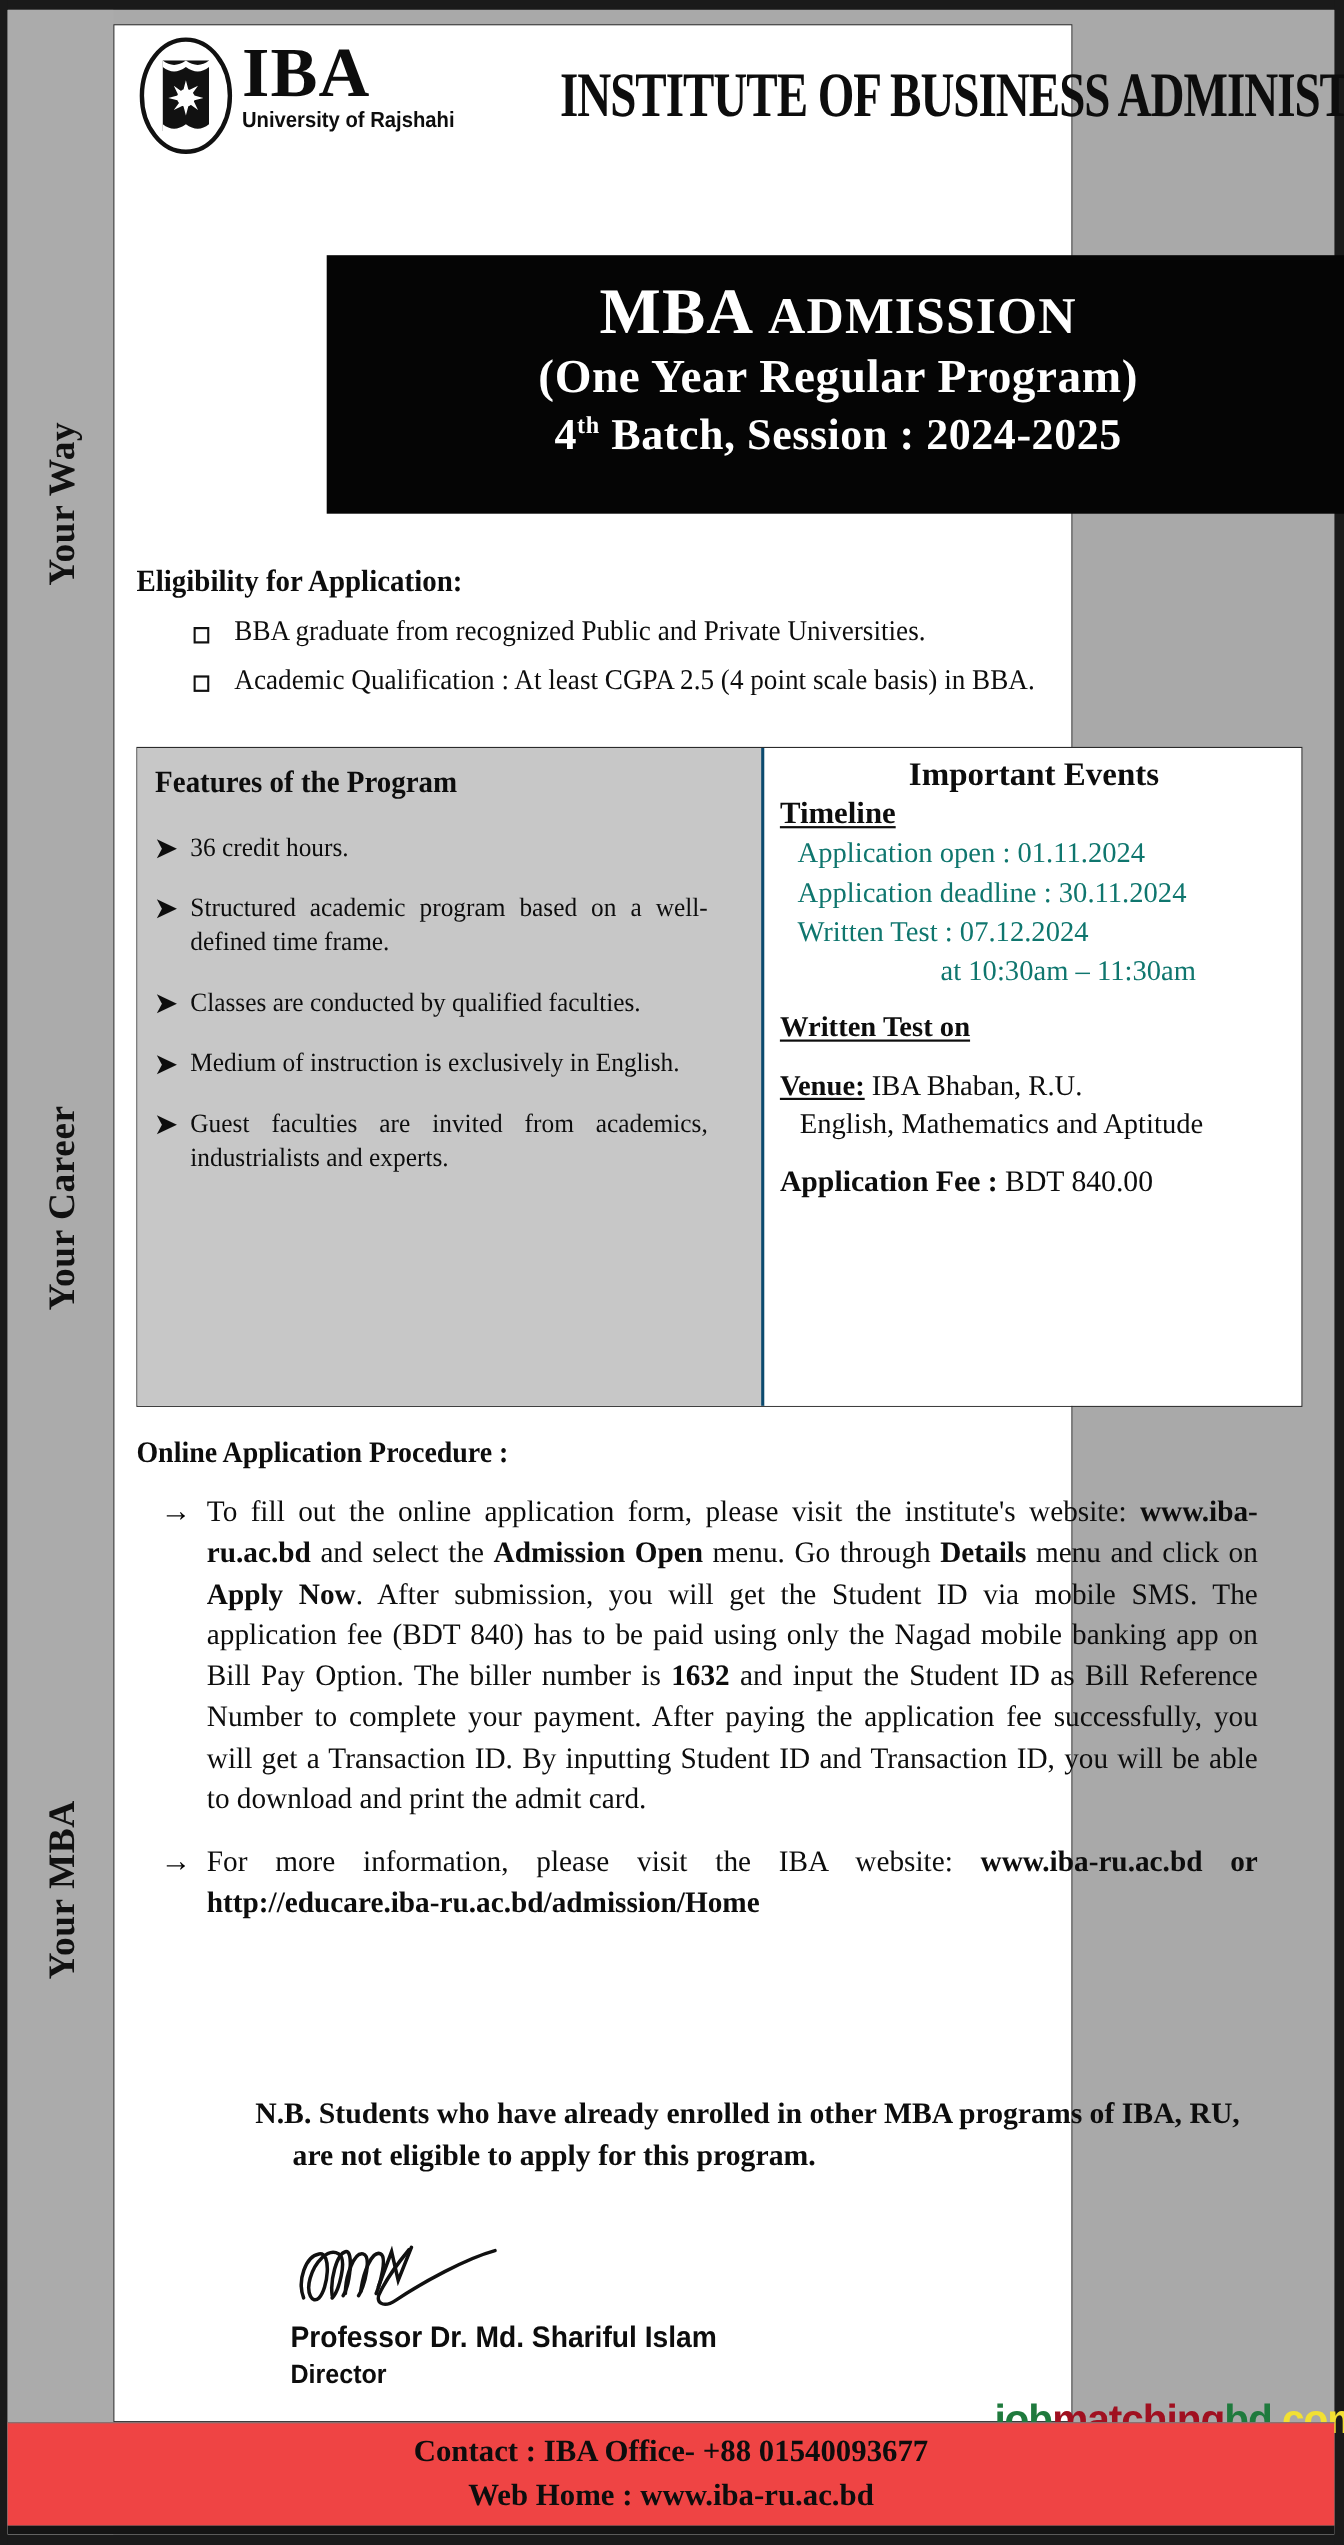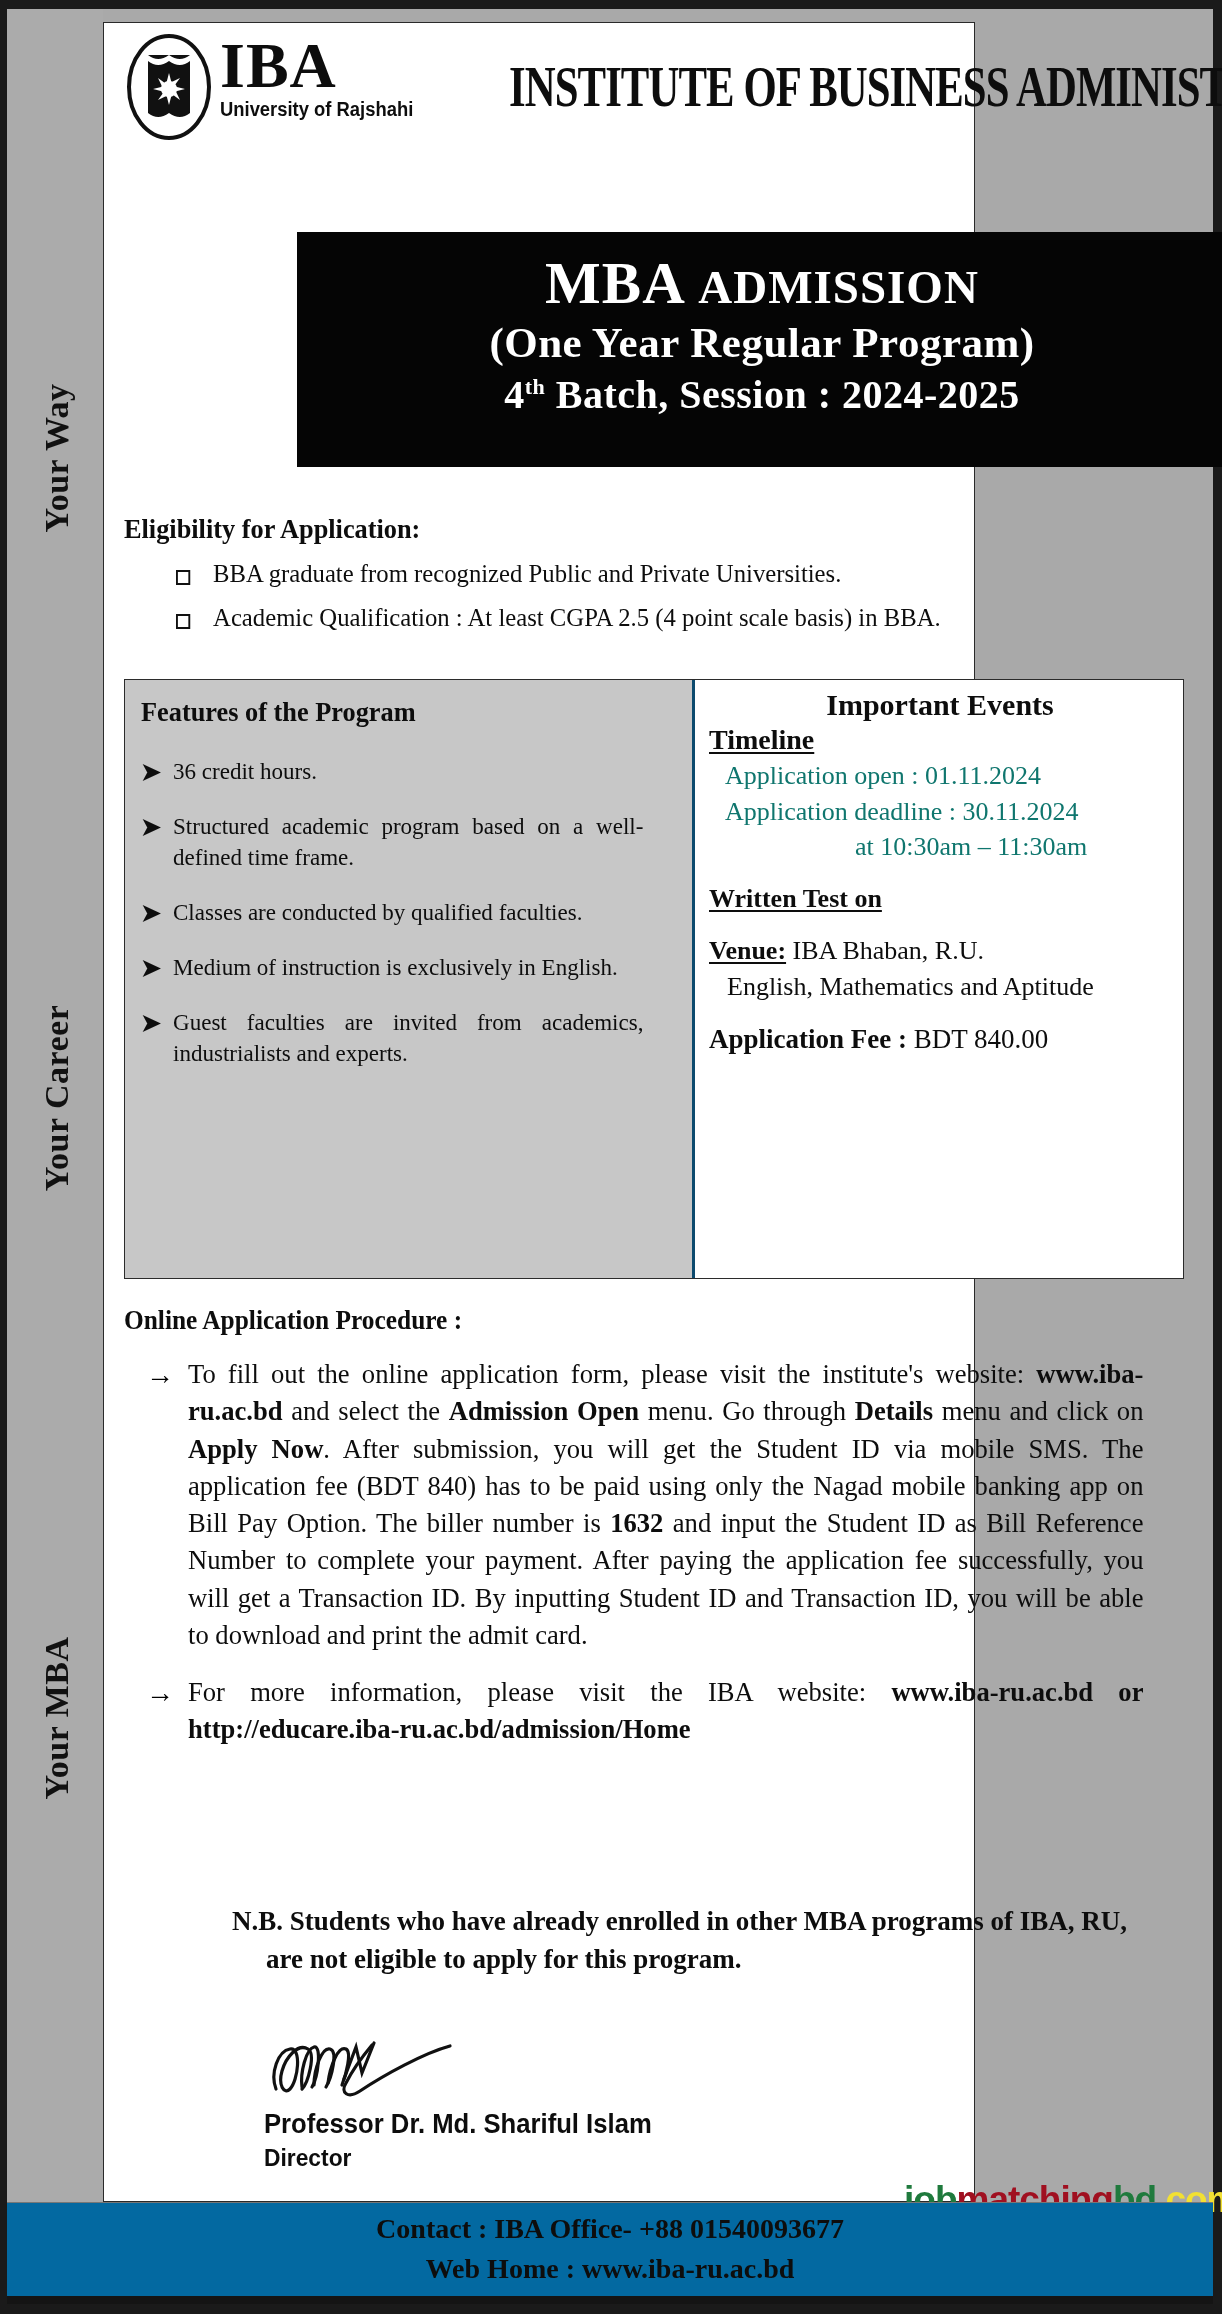--- a/index.html
+++ b/index.html
@@ -277,21 +277,21 @@
   .wm-rule{height:3px;background:#222;margin:1px 0 2px 0;}
   .wm-tag{
     font-family:"Liberation Sans", sans-serif;
     font-size:11px;font-weight:bold;letter-spacing:3.4px;color:#333;
     white-space:nowrap;
   }
 
   
   .contact{
     position:absolute;left:7px;bottom:18px;width:1206px;height:94px;
-    background:#0369a1;
+    background:#ef4444;
     border-top:1px solid #777;
     text-align:center;
     box-sizing:border-box;
     padding-top:6px;
   }
   .contact div{
     font-family:"Liberation Serif", serif;
     font-weight:bold;font-size:28px;color:#0d0d0d;line-height:1.42;
   }
   .contact-rule{position:absolute;left:7px;bottom:10px;width:1206px;height:8px;background:#141414;}
@@ -389,20 +389,21 @@
         </div>
       </div>
 
       <div class="mid-right">
         <div class="ie-h">Important Events</div>
         <div>
           <span class="ie-sub">Timeline</span>
         </div>
         <div class="ie-row">Application open : 01.11.2024</div>
         <div class="ie-row">Application deadline : 30.11.2024</div>
+        <div class="ie-row">Written Test : 07.12.2024</div>
         <div class="ie-row indent">at 10:30am – 11:30am</div>
 
         <div class="ie-line">
           <b>Written Test on</b>
         </div>
 
         <div class="ie-line">
           <b>Venue:</b>
           <span>IBA Bhaban, R.U.</span>
         </div>

